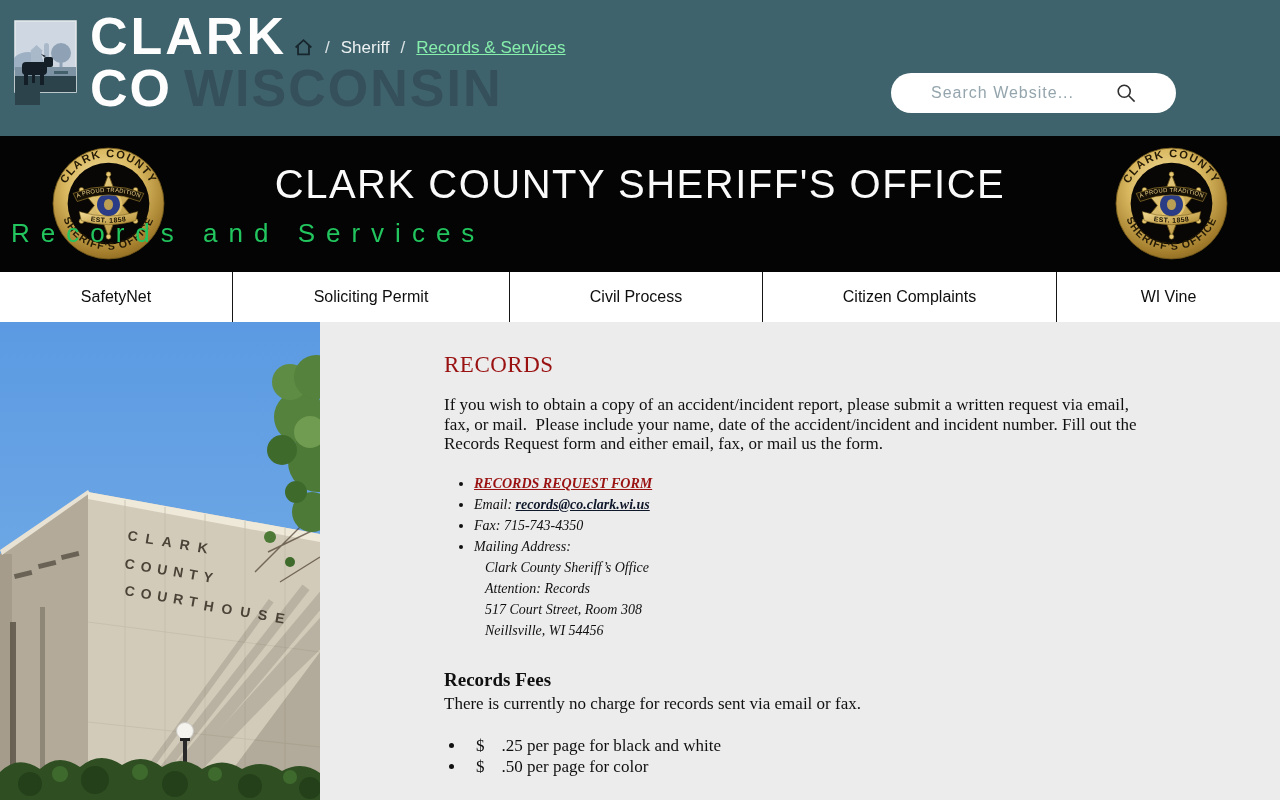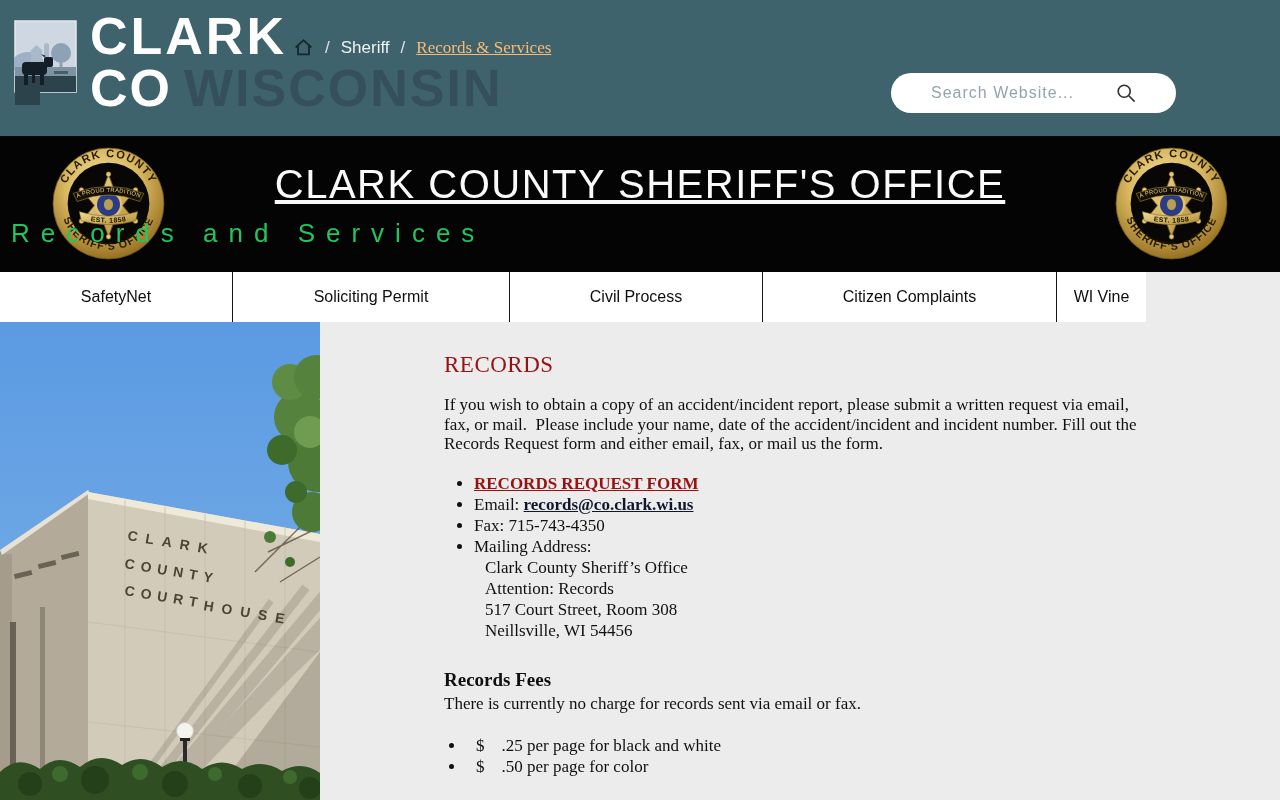--- a/index.html
+++ b/index.html
@@ -15,56 +15,56 @@
   .logo-line1 { position:absolute; left:90px; top:10px; font-size:52px; font-weight:700;
                 letter-spacing:3px; color:#fdfdfd; line-height:1; }
   .logo-line2 { position:absolute; left:90px; top:62px; font-size:52px; font-weight:700;
                 letter-spacing:2px; line-height:1; white-space:nowrap; }
   .logo-co { color:#fdfdfd; }
   .logo-state { color:#35505a; margin-left:12px; }
   .breadcrumb { position:absolute; left:293px; top:37px; display:flex; align-items:center; gap:11px;
                 font-size:17px; color:#edf2f3; }
   .crumb-sep { color:#d8e2e4; }
   .crumb-link { color:#edf2f3; text-decoration:none; cursor:pointer; }
-  .crumb-current { color:#fdba74; text-decoration:underline; cursor:pointer;font-family:Liberation Serif, serif; }
+  .crumb-current { color:#86efac; text-decoration:underline; cursor:pointer; }
   .search-pill { position:absolute; left:891px; top:73px; width:285px; height:40px;
                  background:#ffffff; border-radius:20px; }
   .search-pill input { position:absolute; left:40px; top:0; width:200px; height:40px; border:none;
                  outline:none; background:transparent; font-size:16px; letter-spacing:1px;
                  color:#3c4f57; font-family:"Liberation Sans",sans-serif; }
   .search-pill input::placeholder { color:#94a5ad; }
   .search-icon { position:absolute; right:40px; top:10px; width:20px; height:20px; cursor:pointer; }
 
   
   .hero { position:absolute; top:136px; left:0; width:1280px; height:136px; background:#040404; }
   .hero-title { position:absolute; left:0; right:0; top:26px; text-align:center; color:#fafafa;
-                font-size:40px; font-weight:400; letter-spacing:1.5px;text-decoration:underline; }
+                font-size:40px; font-weight:400; letter-spacing:1.5px; }
   .hero-subtitle { position:absolute; left:0; right:0; top:82px; text-align:left; color:#22c55e;
                 font-size:26px; font-weight:400; letter-spacing:11px; padding-left:11px; }
   .badge { position:absolute; top:11px; width:113px; height:113px; }
   .badge-left { left:52px; }
   .badge-right { left:1115px; }
 
   
-  .main-nav { position:absolute; top:272px; left:0; width:1146px; height:50px; background:#ffffff;
+  .main-nav { position:absolute; top:272px; left:0; width:1280px; height:50px; background:#ffffff;
               display:grid; grid-template-columns:233px 277px 253px 294px auto; }
   .nav-item { display:flex; align-items:center; justify-content:center; font-size:16px;
               color:#0e0e0e; cursor:pointer; border-right:1px solid #161616; }
   .nav-item:last-child { border-right:none; }
 
   
   .main-area { position:absolute; top:322px; left:0; width:1280px; height:478px; background:#ececec; }
   .photo { position:absolute; left:0; top:0; width:320px; height:478px; }
 
   .content { position:absolute; left:444px; top:0; width:700px; color:#101010;
              font-family:"Liberation Serif", serif; }
   .records-heading { margin-top:30px; font-size:23px; line-height:26px; font-weight:400;
              color:#9a1111; letter-spacing:.5px; }
   .intro { margin-top:17px; font-size:17px; line-height:19.5px; white-space:pre-wrap; width:695px; }
-  .main-list { margin-top:19px; padding-left:30px; font-size:17px; line-height:21px; list-style:disc; }
+  .main-list { margin-top:19px; padding-left:30px; font-size:14px; line-height:21px; list-style:disc;font-style:italic; }
   .red-link { color:#9a1111; font-weight:700; text-decoration:underline; cursor:pointer; }
   .dark-link { color:#0f172a; font-weight:700; text-decoration:underline; cursor:pointer; }
   .address-block { padding-left:11px; }
   .fees-heading { margin-top:27px; font-size:19px; line-height:24px; font-weight:700; }
   .fees-p1 { margin-top:2px; font-size:17px; line-height:19.5px; }
   .fees-p2 { margin-top:23px; font-size:17px; line-height:19.5px; }
   .fees-list { margin-top:22px; padding-left:22px; font-size:17px; line-height:21px; list-style:disc; }
   .fees-list li { padding-left:10px; white-space:pre-wrap; }
 </style>
 </head>

